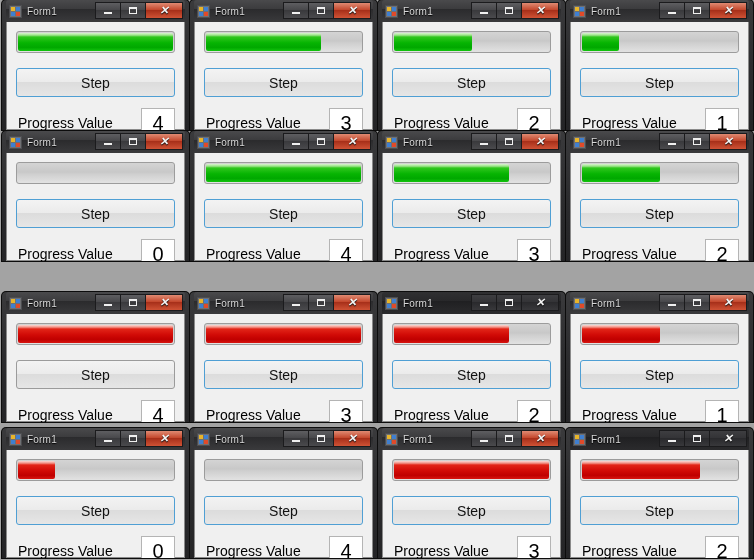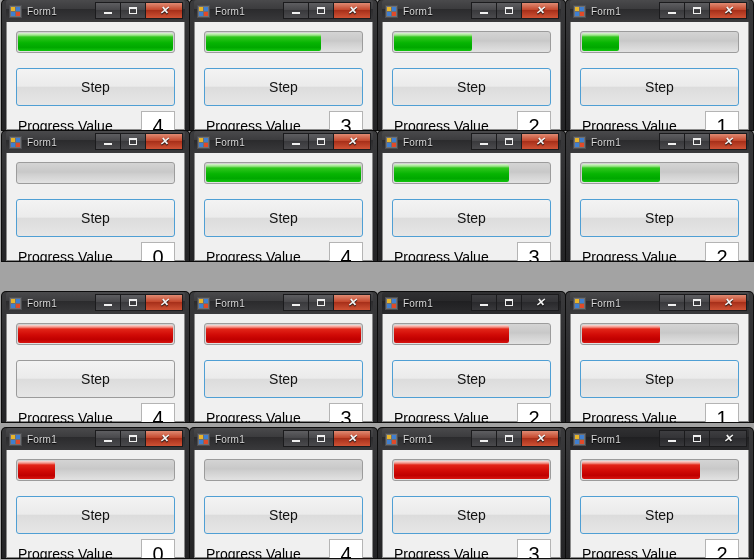--- a/index.html
+++ b/index.html
@@ -134,35 +134,35 @@
   }
   .progress-fill.red {
     background: linear-gradient(to bottom,
       #fbd9d4 0%, #f29186 12%, #e22518 22%, #d10a06 55%, #c00000 80%, #d81410 100%);
   }
   .progress-fill.empty { background: transparent; }
 
   
   .step-btn {
     margin-top: 15px;
-    height: 38px;
+    height: 29px;
     display: flex;
     align-items: center;
     justify-content: center;
     font-size: 14px;
     color: #111;
     background: linear-gradient(to bottom, #f3f3f3 0%, #ebebeb 48%, #dcdcdc 50%, #e6e6e6 100%);
     border: 1px solid #4f9fd4;
     border-radius: 3px;
   }
   .step-btn.unfocused { border-color: #9b9b9b; }
 
   
   .pv-row {
-    margin-top: 5px;
+    margin-top: 11px;
     display: flex;
     align-items: center;
   }
   .pv-label {
     font-size: 14px;
     color: #000;
     margin-left: 2px;
   }
   .pv-box {
     margin-left: auto;

